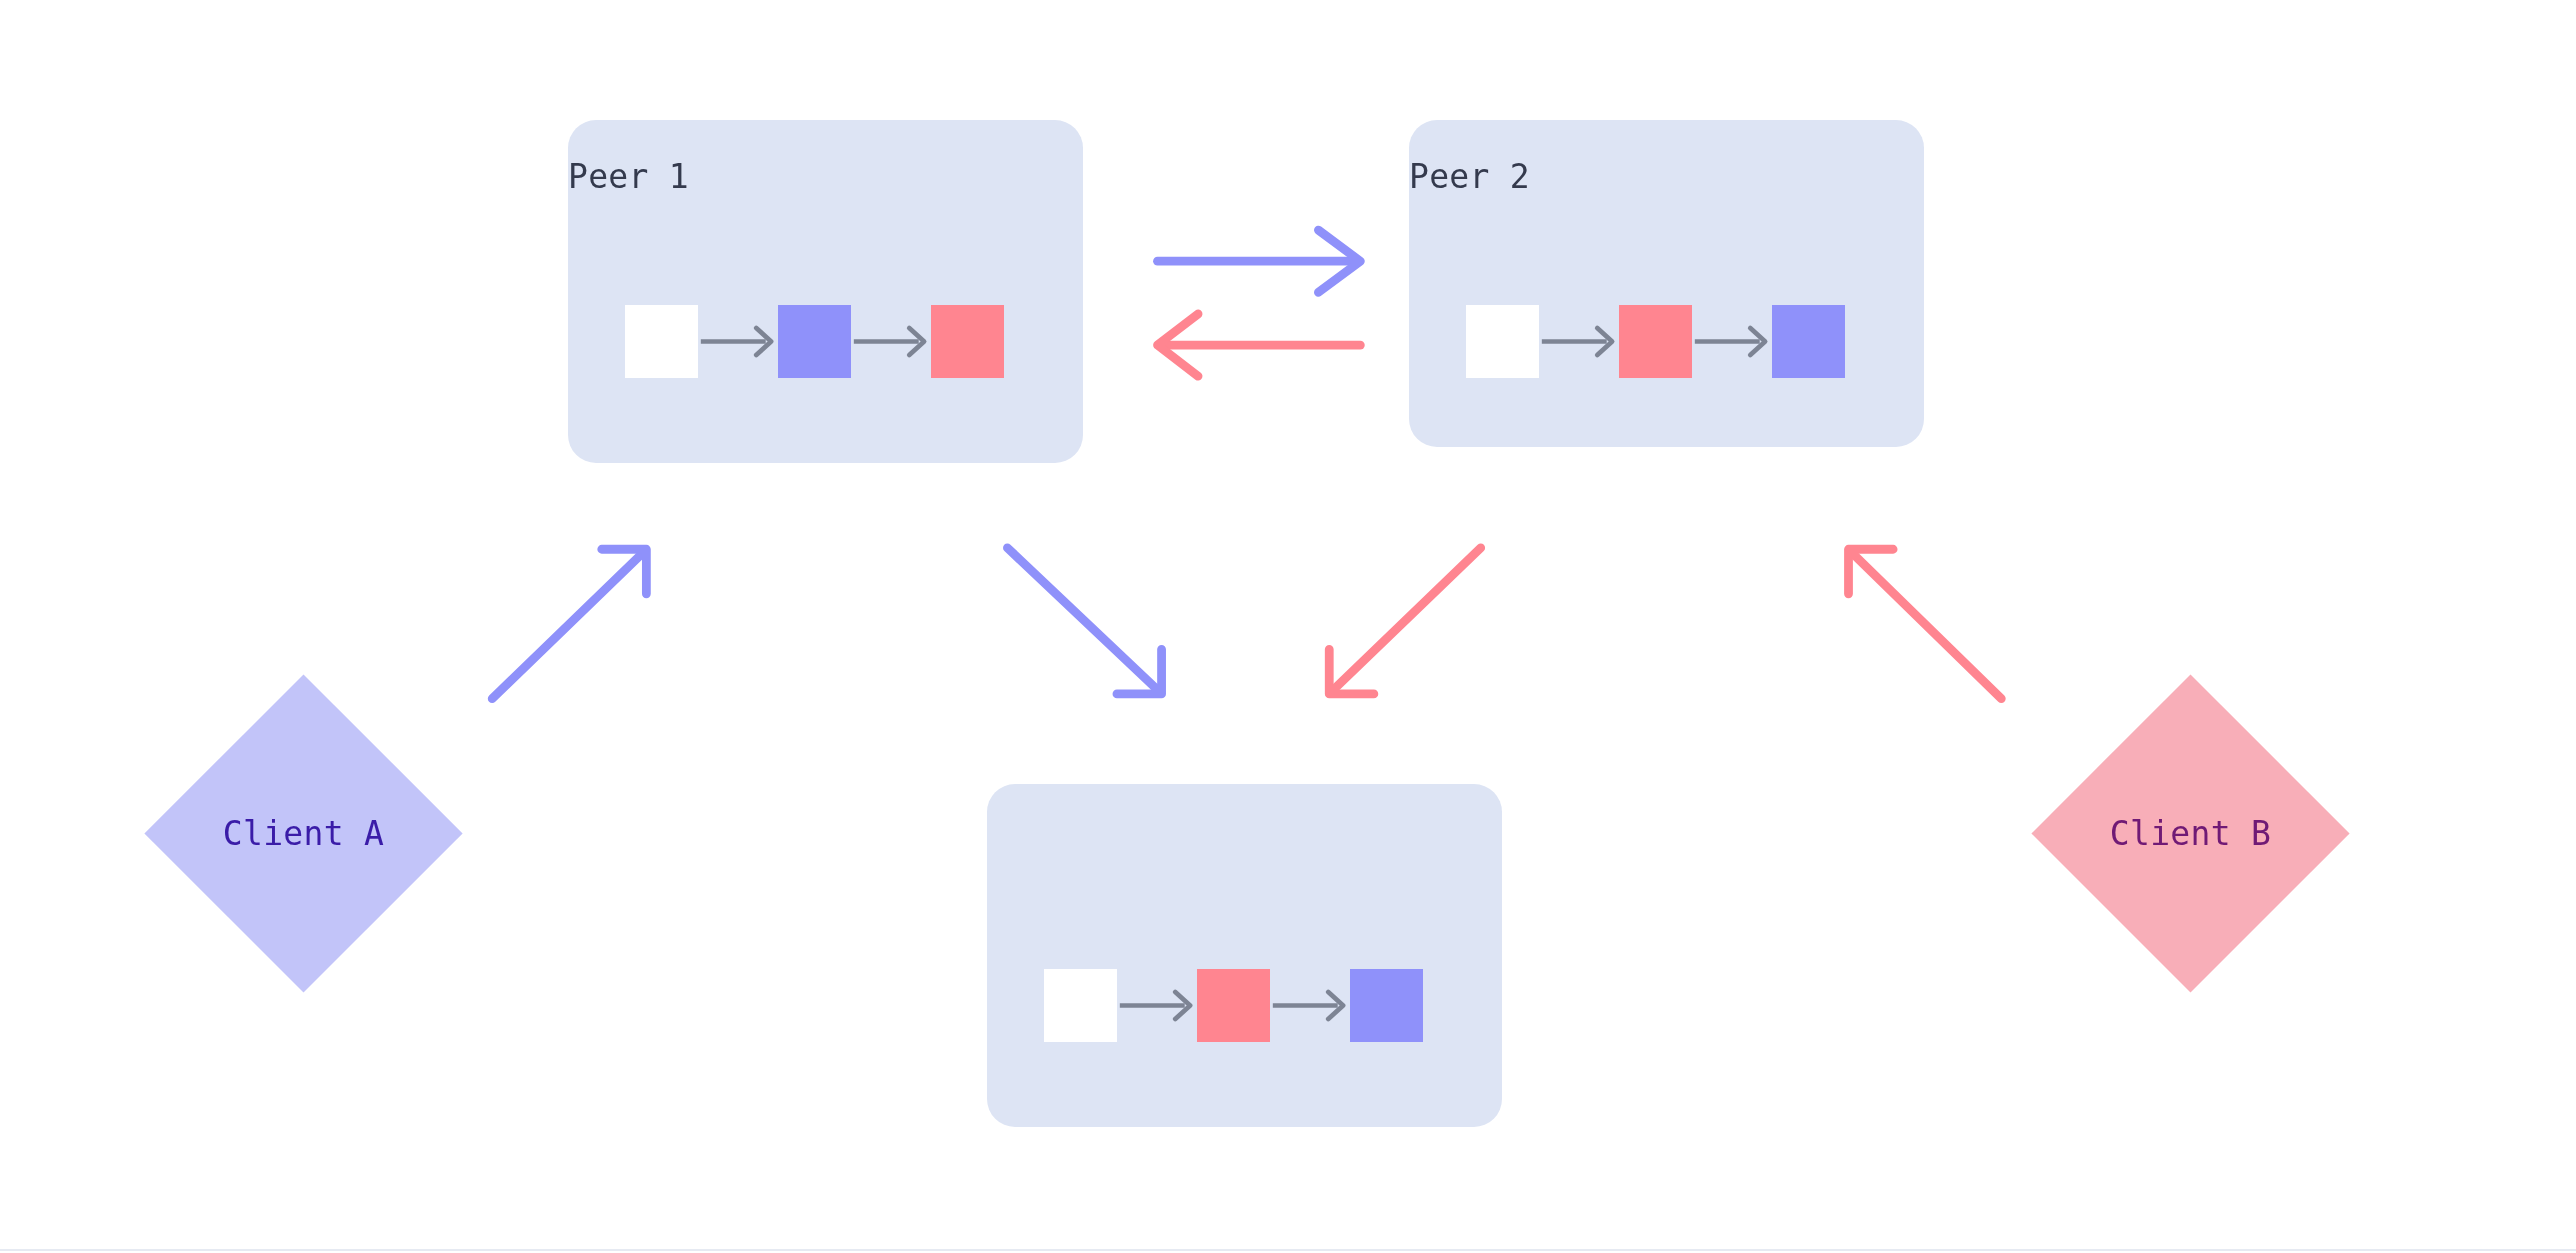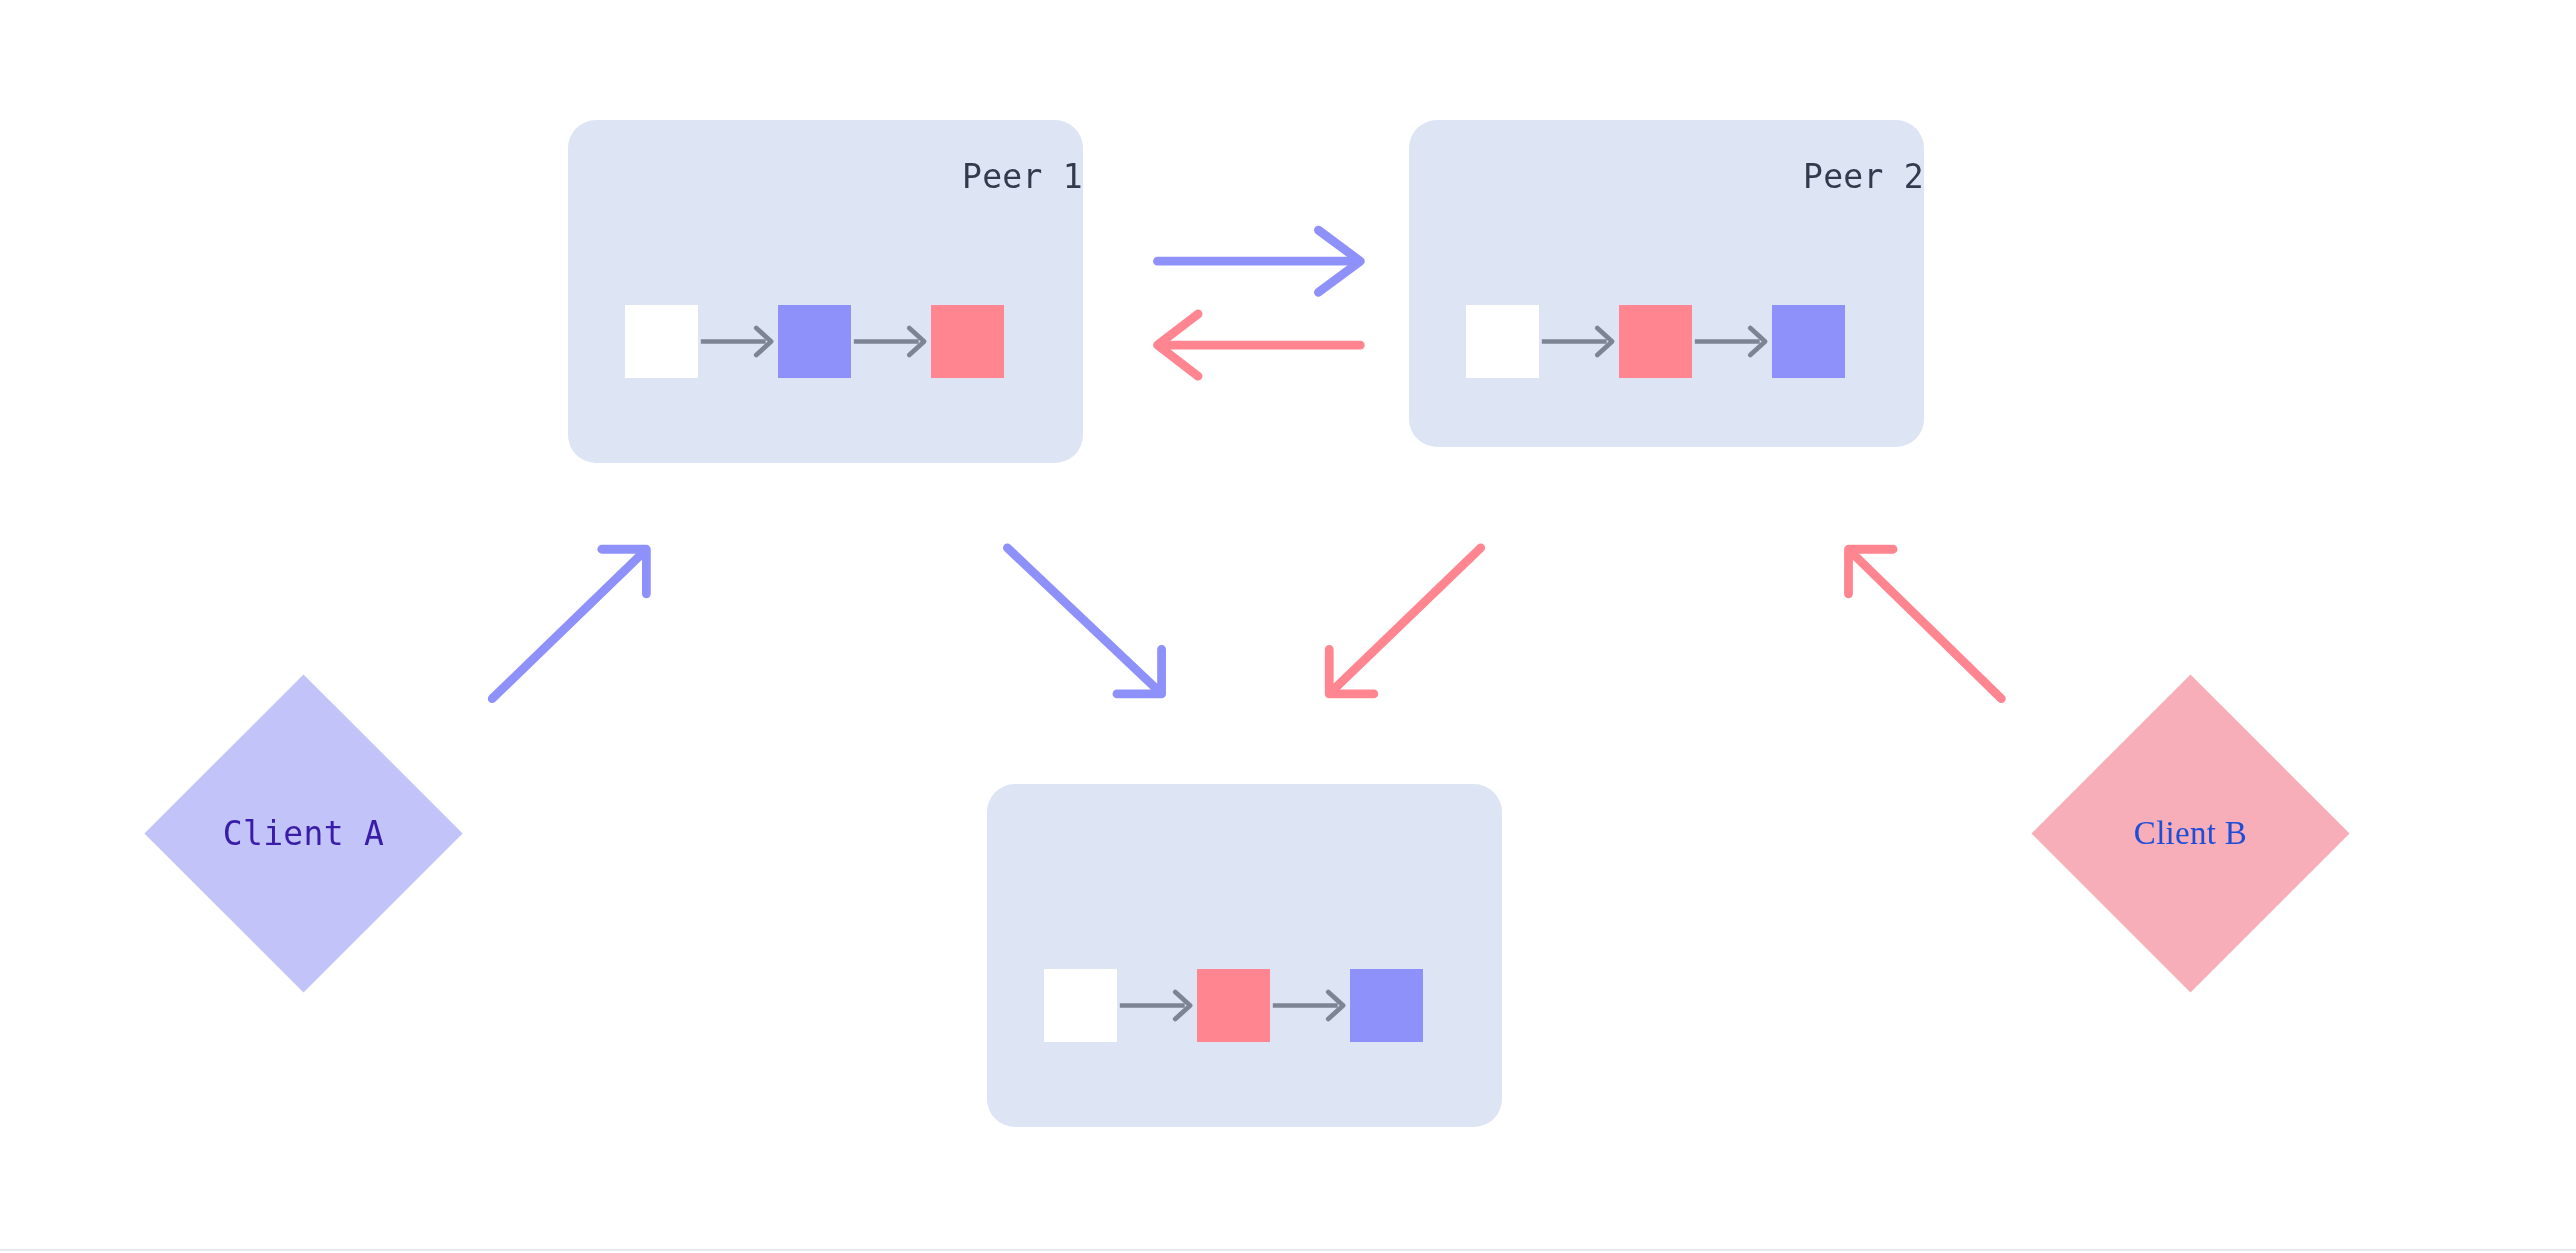--- a/index.html
+++ b/index.html
@@ -29,21 +29,21 @@
   .peer-box {
     position: absolute;
     background: #dde4f4;
     border-radius: 28px;
     box-sizing: border-box;
   }
   .peer-title {
     position: absolute;
     left: 0;
     width: 100%;
-    text-align: right;
+    text-align: left;
     color: #343a4d;
     font-size: 33px;
     letter-spacing: 0.3px;
     white-space: pre;
   }
   .chain {
     position: absolute;
     display: flex;
     align-items: center;
   }
@@ -77,21 +77,21 @@
   .diamond .dlabel {
     position: relative;
     font-size: 33px;
     letter-spacing: 0.3px;
     white-space: pre;
     z-index: 2;
   }
   .diamond.client-a .shape  { background: #c2c4f9; }
   .diamond.client-a .dlabel { color: #3a1ca8; }
   .diamond.client-b .shape  { background: #f8aeb8; }
-  .diamond.client-b .dlabel { color: #1d4ed8; font-family: Liberation Serif, serif; }
+  .diamond.client-b .dlabel { color: #701a75; }
   #bottom-divider {
     position: absolute;
     left: 0;
     bottom: 3.4px;
     width: 2576px;
     height: 1.4px;
     background: #e6eaf2;
   }
 </style>
 </head>

